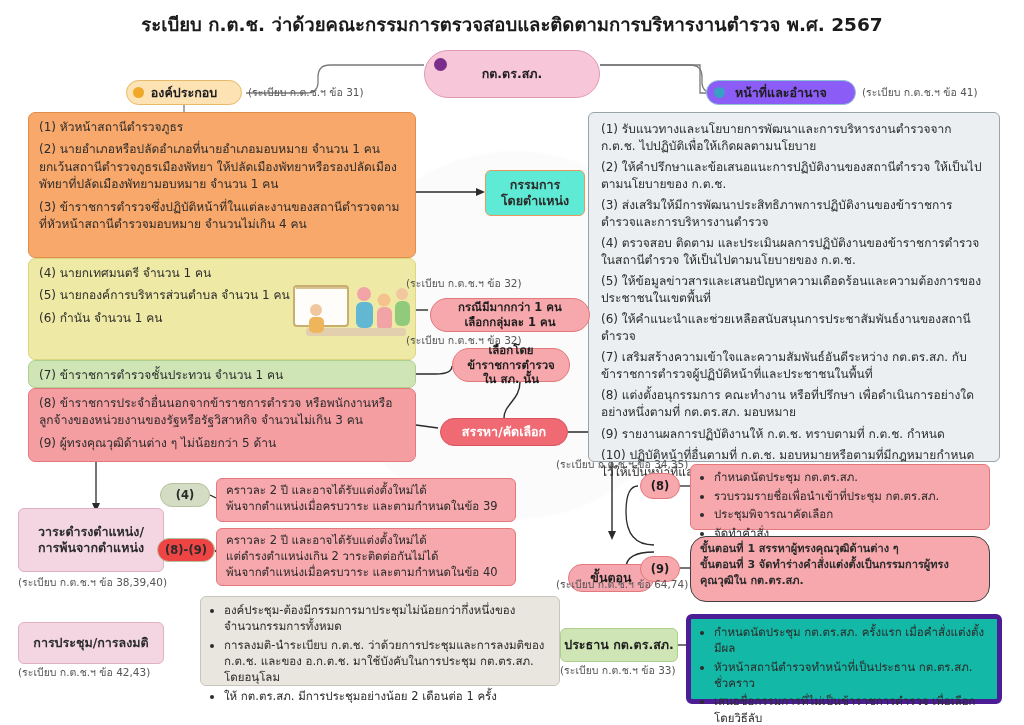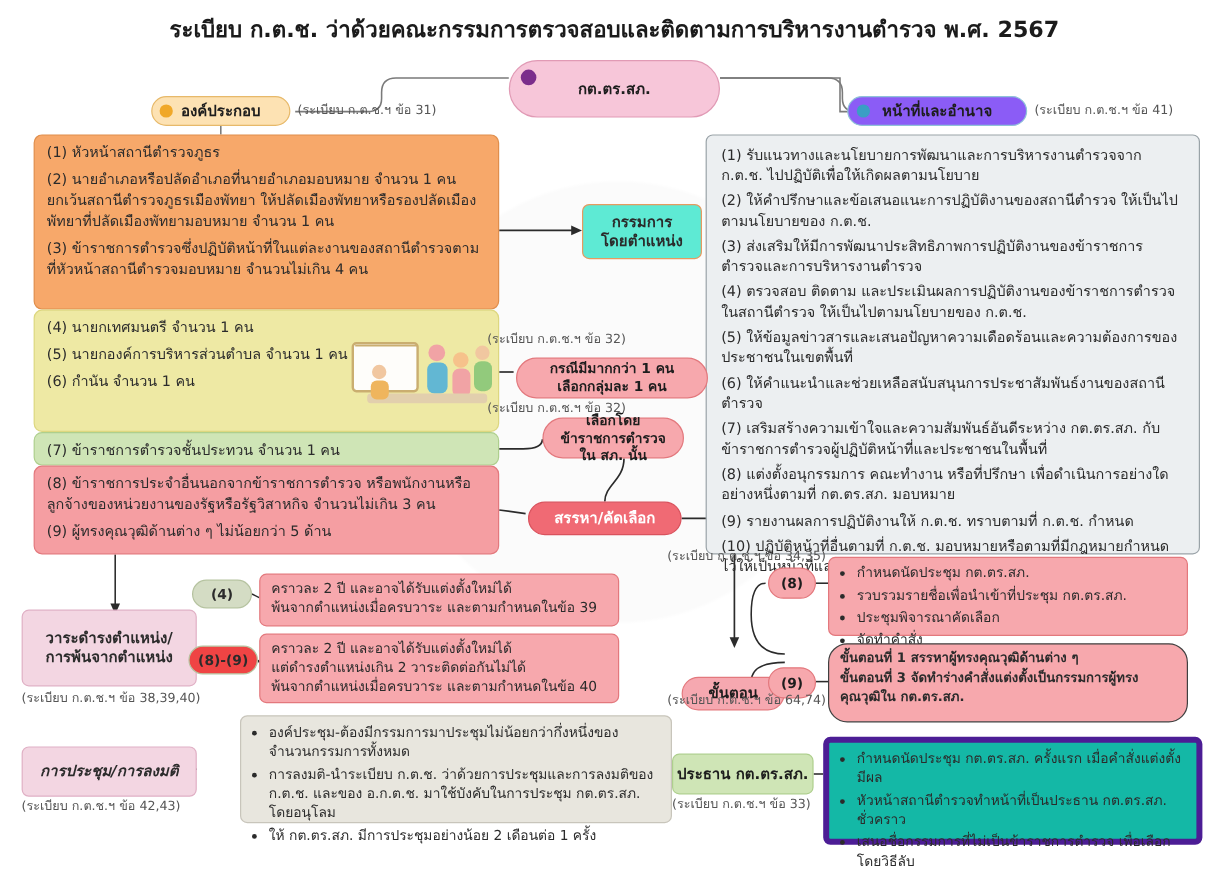--- a/index.html
+++ b/index.html
@@ -92,21 +92,21 @@
   #ref-32a{left:406px;top:277px;width:170px;}
   #ref-32b{left:406px;top:334px;width:170px;}
 
   
   #term-box{
     left:18px;top:508px;width:146px;height:64px;background:#f3d6e2;border:1px solid #e0b0c5;
     border-radius:6px;font-size:12.5px;font-weight:bold;line-height:1.3;flex-direction:column;
   }
   #meeting-box{
     left:18px;top:622px;width:146px;height:42px;background:#f3d6e2;border:1px solid #e0b0c5;
-    border-radius:6px;font-size:12.5px;font-weight:bold;line-height:1.3;flex-direction:column;font-style:italic;
+    border-radius:6px;font-size:12.5px;font-weight:bold;line-height:1.3;flex-direction:column;
   }
 
   .round-tag{
     border-radius:999px;display:flex;align-items:center;justify-content:center;
     font-size:11.5px;font-weight:bold;
   }
   #tag-4{left:160px;top:483px;width:50px;height:24px;background:#d4dcc4;border:1px solid #b6c3a0;color:#2b2b2b;}
   #tag-89{left:157px;top:538px;width:58px;height:24px;background:#ef4444;border:1px solid #b6c3a0;color:#2b2b2b;}
 
   #term-note1{

